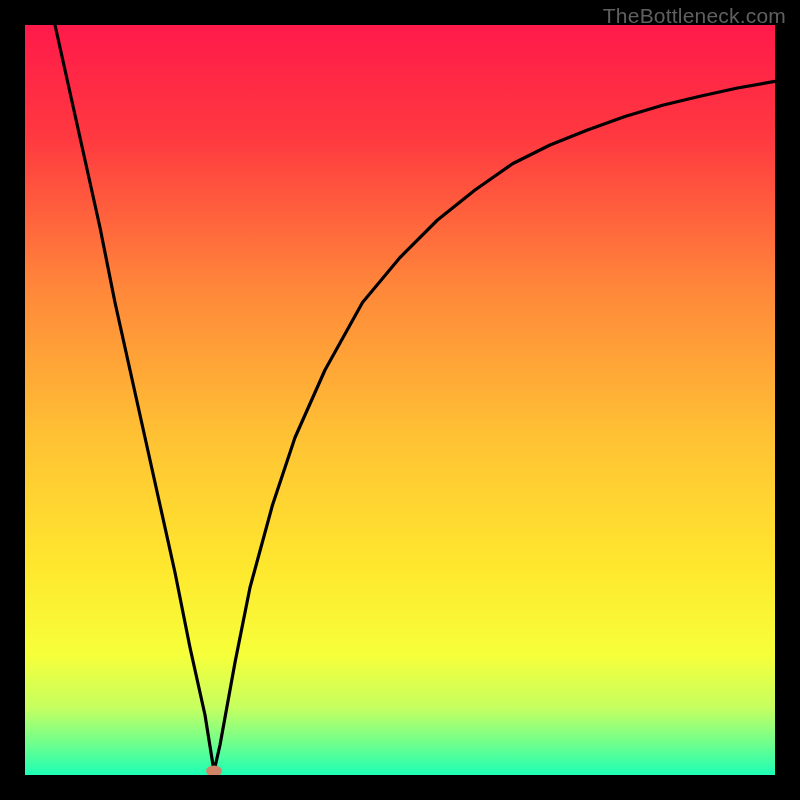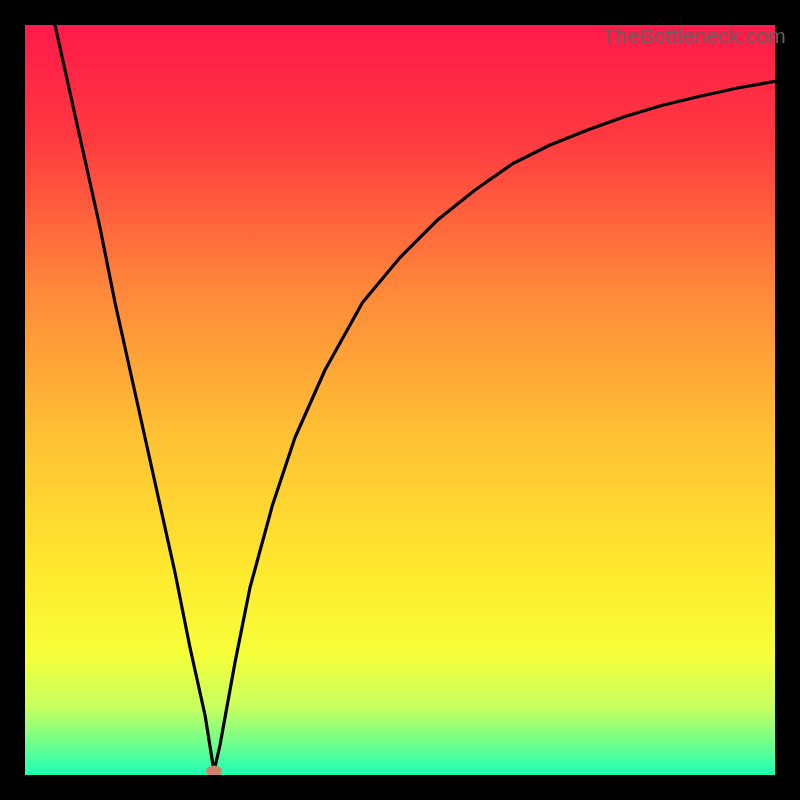--- a/index.html
+++ b/index.html
@@ -36,21 +36,20 @@
     height: 100%;
   }
   .watermark {
     position: absolute;
     top: 4px;
     right: 14px;
     color: #606060;
     font-size: 21px;
     font-weight: 500;
     letter-spacing: 0.2px;
-    margin-top: 20px;
   }
   .marker {
     position: absolute;
     width: 16px;
     height: 11px;
     border-radius: 50%;
     transform: translate(-50%, -50%);
   }
 </style>
 </head>

